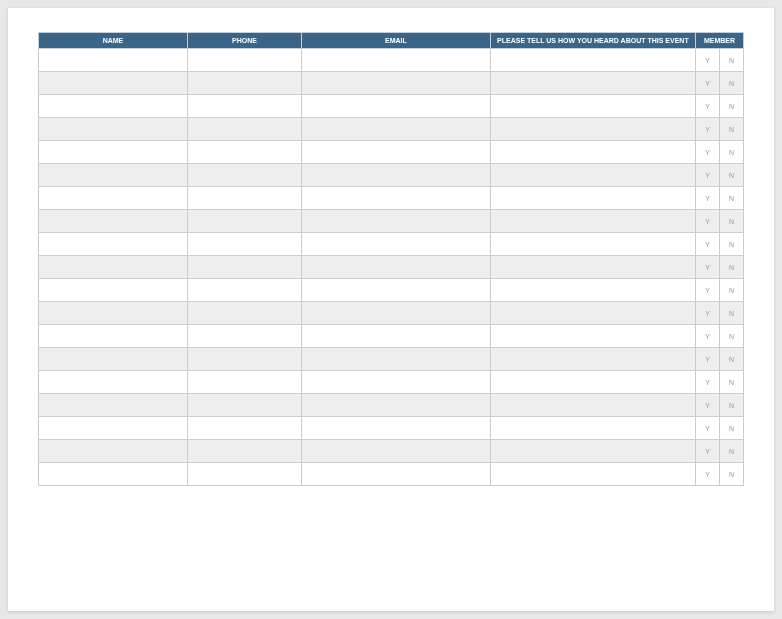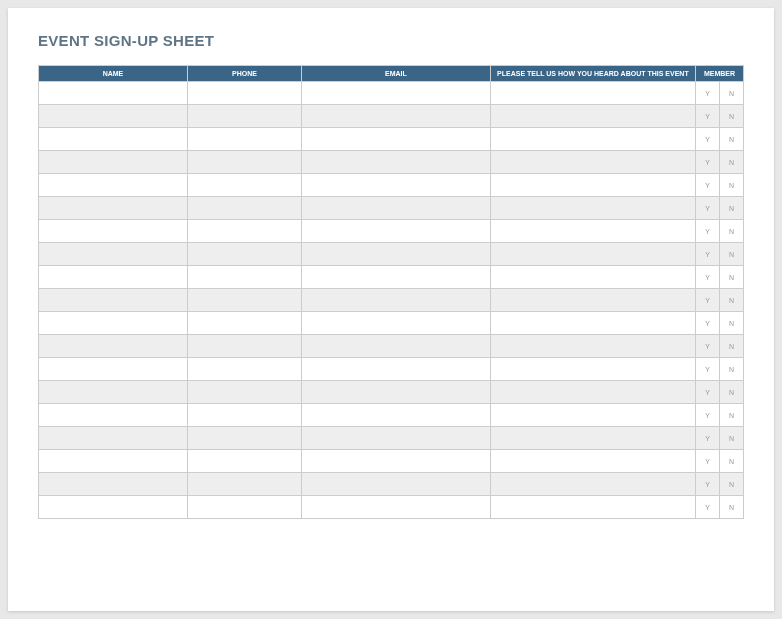--- a/index.html
+++ b/index.html
@@ -62,21 +62,20 @@
     .col-phone { width: 115px; }
     .col-email { width: 190px; }
     .col-heard { width: 207px; }
     .col-member { width: 48px; }
     .col-yn { width: 24px; font-size: 7px; color: #999999; }
   </style>
 </head>
 <body>
 
 <div class="page">
-  <div class="title">EVENT SIGN-UP SHEET</div>
   <table>
     <thead>
       <tr>
         <th class="col-name">NAME</th>
         <th class="col-phone">PHONE</th>
         <th class="col-email">EMAIL</th>
         <th class="col-heard">PLEASE TELL US HOW YOU HEARD ABOUT THIS EVENT</th>
         <th class="col-member" colspan="2">MEMBER</th>
       </tr>
     </thead>

